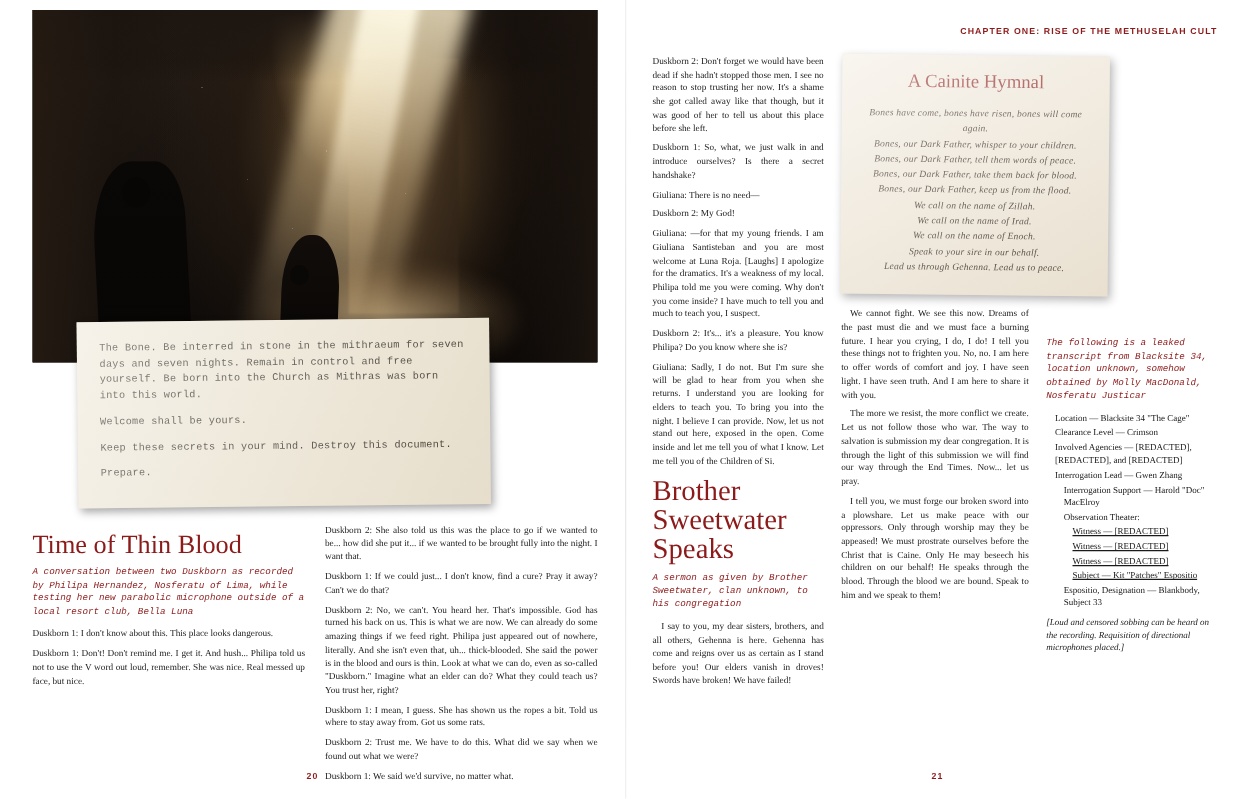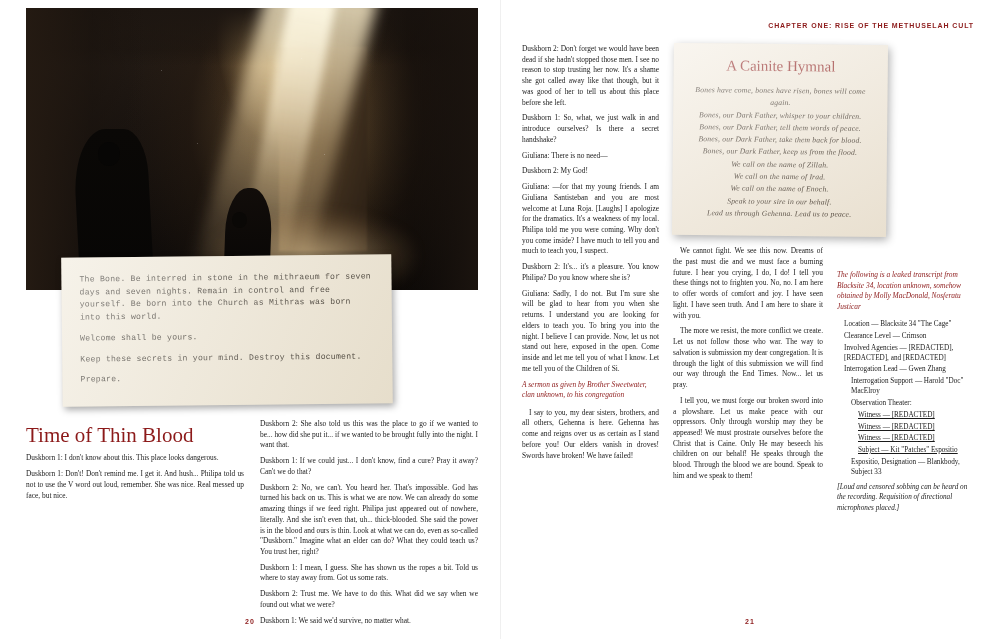--- a/index.html
+++ b/index.html
@@ -119,20 +119,21 @@
 
   h2.head {
     font-family:"Liberation Serif", serif;
     color:#8c1a1a; font-weight:normal;
     font-size:21px; line-height:1.02; margin:6px 0 7px 0;
   }
   h2.head.big { font-size:23px; }
   .deck {
     color:#8c1a1a; font-style:italic; font-size:7.4px; line-height:1.42;
     margin:0 0 7px 0;
+    font-family:Liberation Mono, monospace;
   }
   p.body {
     font-size:7.4px; line-height:1.45; margin:0 0 5px 0; text-align:justify;
     hyphens:auto;
   }
   p.body.indent { text-indent:7px; }
 
   
   .hymn {
     position:relative;
@@ -206,20 +207,21 @@
     <div class="note">
       <p>The Bone. Be interred in stone in the mithraeum for seven days and seven nights. Remain in control and free yourself. Be born into the Church as Mithras was born into this world.</p>
       <p>Welcome shall be yours.</p>
       <p>Keep these secrets in your mind. Destroy this document.</p>
       <p>Prepare.</p>
     </div>
 
     <div class="cols2">
       <div class="col">
         <h2 class="head">Time of Thin Blood</h2>
+        <p class="deck">A conversation between two Duskborn as recorded by Philipa Hernandez, Nosferatu of Lima, while testing her new parabolic microphone outside of a local resort club, Bella Luna</p>
         <p class="body">Duskborn 1: I don't know about this. This place looks dangerous.</p>
         <p class="body">Duskborn 1: Don't! Don't remind me. I get it. And hush... Philipa told us not to use the V word out loud, remember. She was nice. Real messed up face, but nice.</p>
       </div>
       <div class="col">
         <p class="body">Duskborn 2: She also told us this was the place to go if we wanted to be... how did she put it... if we wanted to be brought fully into the night. I want that.</p>
         <p class="body">Duskborn 1: If we could just... I don't know, find a cure? Pray it away? Can't we do that?</p>
         <p class="body">Duskborn 2: No, we can't. You heard her. That's impossible. God has turned his back on us. This is what we are now. We can already do some amazing things if we feed right. Philipa just appeared out of nowhere, literally. And she isn't even that, uh... thick-blooded. She said the power is in the blood and ours is thin. Look at what we can do, even as so-called "Duskborn." Imagine what an elder can do? What they could teach us? You trust her, right?</p>
         <p class="body">Duskborn 1: I mean, I guess. She has shown us the ropes a bit. Told us where to stay away from. Got us some rats.</p>
         <p class="body">Duskborn 2: Trust me. We have to do this. What did we say when we found out what we were?</p>
         <p class="body">Duskborn 1: We said we'd survive, no matter what.</p>
@@ -239,20 +241,21 @@
 
       <div class="col-r">
         <p class="body">Duskborn 2: Don't forget we would have been dead if she hadn't stopped those men. I see no reason to stop trusting her now. It's a shame she got called away like that though, but it was good of her to tell us about this place before she left.</p>
         <p class="body">Duskborn 1: So, what, we just walk in and introduce ourselves? Is there a secret handshake?</p>
         <p class="body">Giuliana: There is no need—</p>
         <p class="body">Duskborn 2: My God!</p>
         <p class="body">Giuliana: —for that my young friends. I am Giuliana Santisteban and you are most welcome at Luna Roja. [Laughs] I apologize for the dramatics. It's a weakness of my local. Philipa told me you were coming. Why don't you come inside? I have much to tell you and much to teach you, I suspect.</p>
         <p class="body">Duskborn 2: It's... it's a pleasure. You know Philipa? Do you know where she is?</p>
         <p class="body">Giuliana: Sadly, I do not. But I'm sure she will be glad to hear from you when she returns. I understand you are looking for elders to teach you. To bring you into the night. I believe I can provide. Now, let us not stand out here, exposed in the open. Come inside and let me tell you of what I know. Let me tell you of the Children of Si.</p>
 
+        <h2 class="head big">Brother Sweetwater Speaks</h2>
         <p class="deck">A sermon as given by Brother Sweetwater, clan unknown, to his congregation</p>
         <p class="body indent">I say to you, my dear sisters, brothers, and all others, Gehenna is here. Gehenna has come and reigns over us as certain as I stand before you! Our elders vanish in droves! Swords have broken! We have failed!</p>
       </div>
 
       <div class="col-r">
         <div class="hymn">
           <h3>A Cainite Hymnal</h3>
           <div class="line">Bones have come, bones have risen, bones will come again.</div>
           <div class="line">Bones, our Dark Father, whisper to your children.</div>
           <div class="line">Bones, our Dark Father, tell them words of peace.</div>

